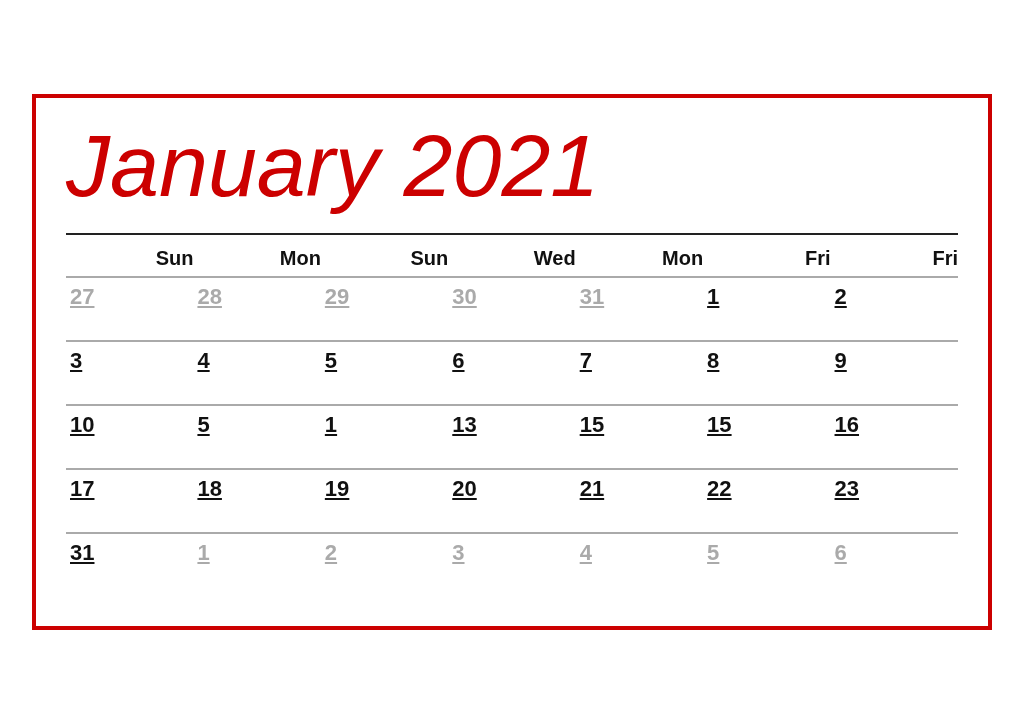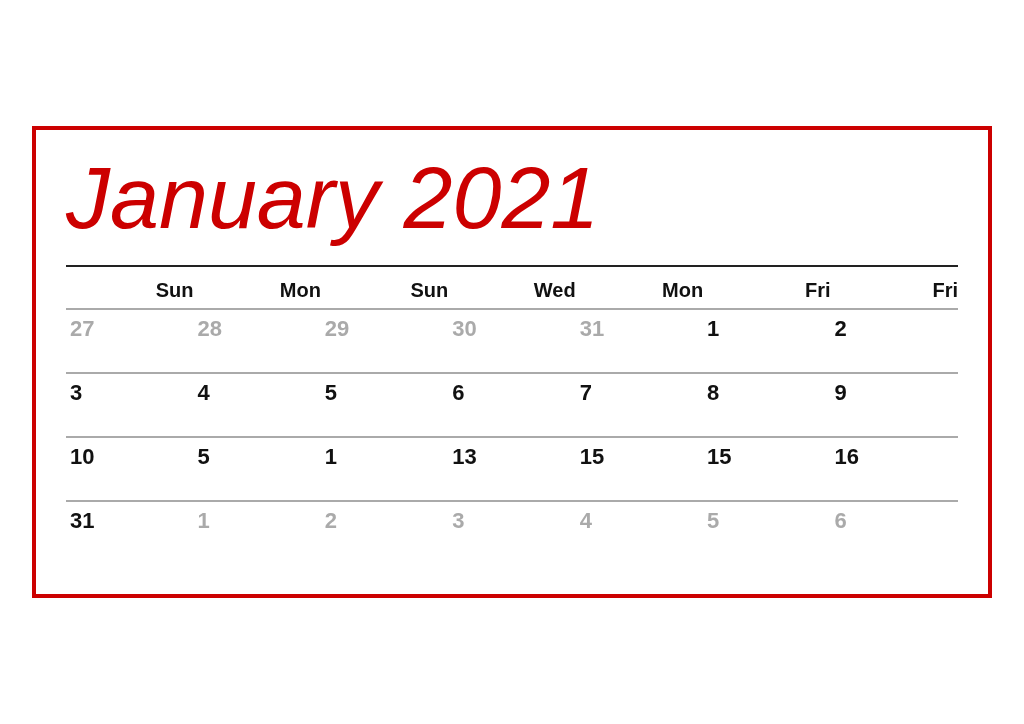--- a/index.html
+++ b/index.html
@@ -61,20 +61,21 @@
     .calendar-grid td.outside-month {
       color: #aaa;
     }
 
     .calendar-grid tr.header-row th {
       border-top: 2px solid #222;
     }
 
     .calendar-grid tr:not(.header-row) td {
       border-top: 2px solid #aaa;
+      text-decoration: underline;
     }
   </style>
 </head>
 <body>
 
 <div class="calendar-container">
   <div class="calendar-title">January 2021</div>
   <table class="calendar-grid">
     <thead>
       <tr class="header-row">
@@ -109,20 +110,29 @@
         <tr>
           <td>10</td>
           <td>5</td>
           <td>1</td>
           <td>13</td>
           <td>15</td>
           <td>15</td>
           <td>16</td>
         </tr>
         <tr>
+          <td>17</td>
+          <td>18</td>
+          <td>19</td>
+          <td>20</td>
+          <td>21</td>
+          <td>22</td>
+          <td>23</td>
+        </tr>
+        <tr>
           <td>31</td>
           <td class="outside-month">1</td>
           <td class="outside-month">2</td>
           <td class="outside-month">3</td>
           <td class="outside-month">4</td>
           <td class="outside-month">5</td>
           <td class="outside-month">6</td>
         </tr>
       </tbody>
   </table>

